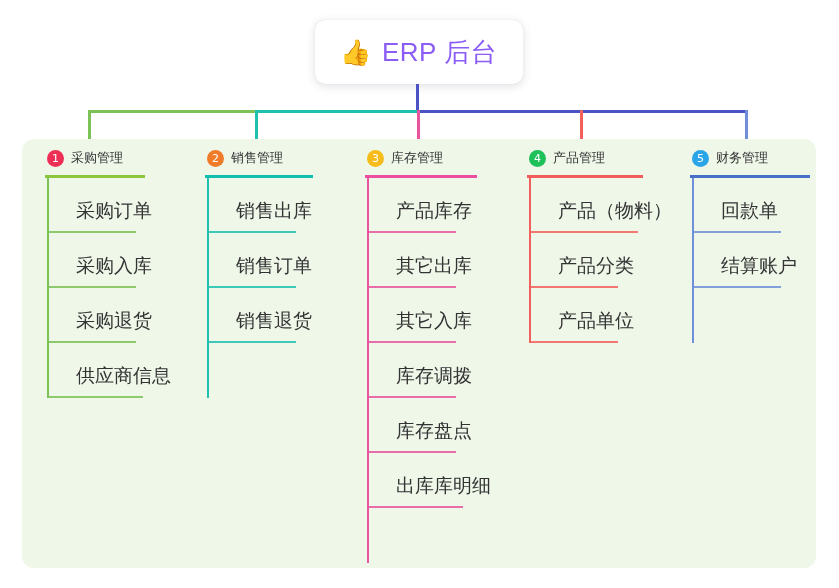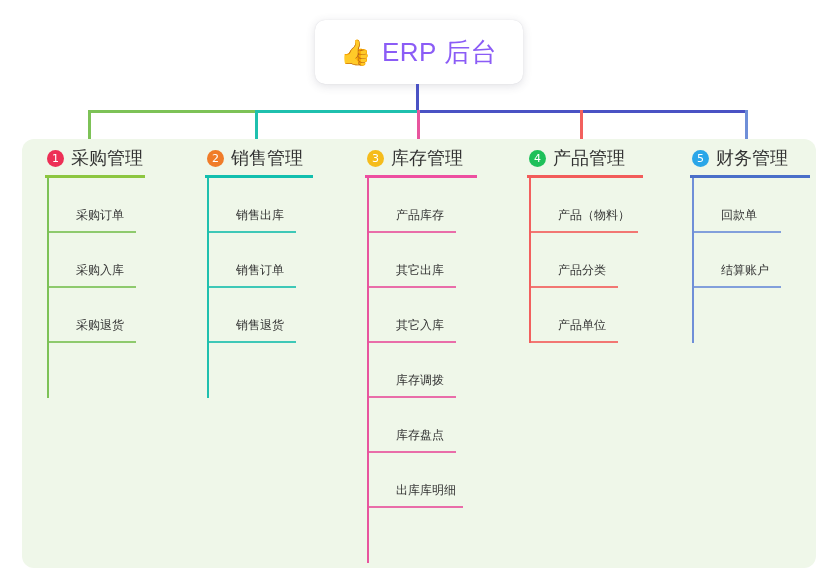--- a/index.html
+++ b/index.html
@@ -97,21 +97,21 @@
     height: 17px;
     border-radius: 50%;
     color: #ffffff;
     font-size: 11px;
     line-height: 17px;
     text-align: center;
     flex: 0 0 auto;
     font-family: "DejaVu Sans", sans-serif;
   }
   .col-title {
-    font-size: 18px;
+    font-size: 13px;
     color: #333333;
     white-space: nowrap;
   }
   .col-rule {
     height: 3px;
     margin-top: 4px;
   }
 
   
   .leaves {
@@ -126,21 +126,21 @@
   }
   .leaf {
     position: relative;
     height: 55px;
     box-sizing: border-box;
   }
   .leaf-label {
     position: absolute;
     left: 29px;
     bottom: 9px;
-    font-size: 12px;
+    font-size: 19px;
     color: #333333;
     white-space: nowrap;
   }
   .leaf-rule {
     position: absolute;
     left: 2px;
     bottom: 0;
     height: 2px;
     width: 100px;
   }
@@ -185,20 +185,24 @@
             <div class="leaf-rule" style="background: rgb(125, 194, 87); opacity: 0.85; width: 87px;"></div>
           </div>
           <div class="leaf">
             <span class="leaf-label">采购入库</span>
             <div class="leaf-rule" style="background: rgb(125, 194, 87); opacity: 0.85; width: 87px;"></div>
           </div>
           <div class="leaf">
             <span class="leaf-label">采购退货</span>
             <div class="leaf-rule" style="background: rgb(125, 194, 87); opacity: 0.85; width: 87px;"></div>
           </div>
+          <div class="leaf">
+            <span class="leaf-label">供应商信息</span>
+            <div class="leaf-rule" style="background: rgb(125, 194, 87); opacity: 0.85; width: 94px;"></div>
+          </div>
         </div>
       </div>
       <div class="column" style="left: 205px;">
         <div class="col-header">
           <span class="badge" style="background: rgb(240, 124, 41);">2</span>
           <span class="col-title">销售管理</span>
         </div>
         <div class="col-rule" style="background: rgb(18, 191, 174); width: 108px;"></div>
         <div class="leaves">
           <div class="spine" style="background: rgb(31, 192, 174); height: 220px;"></div>

